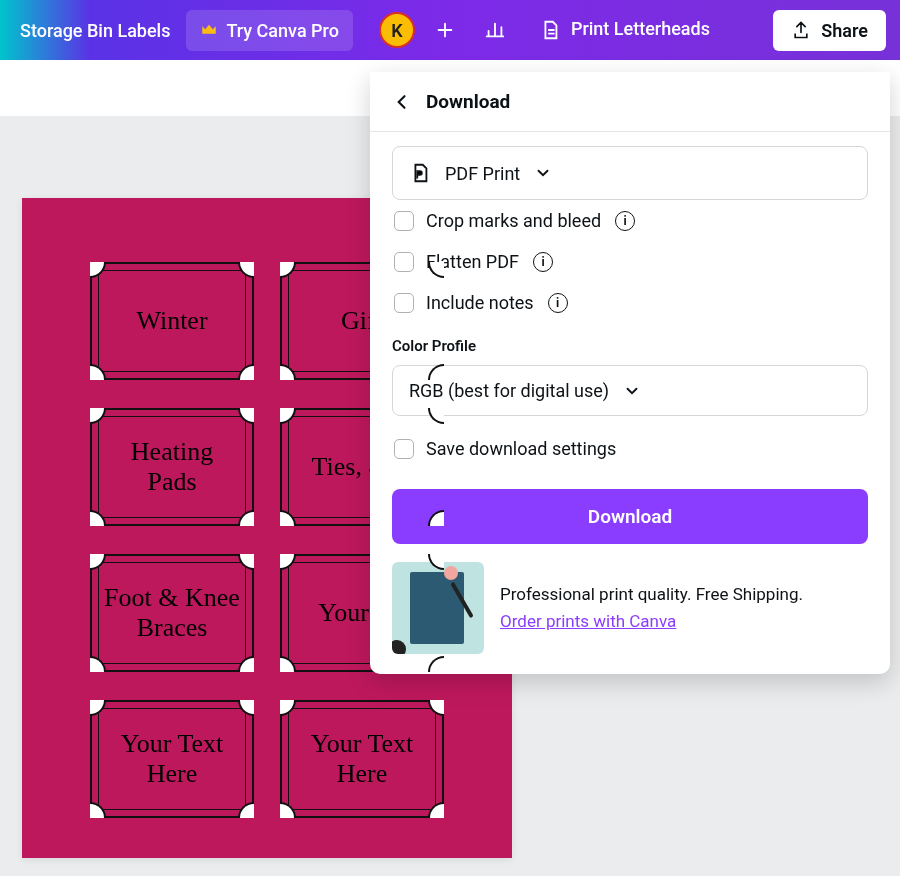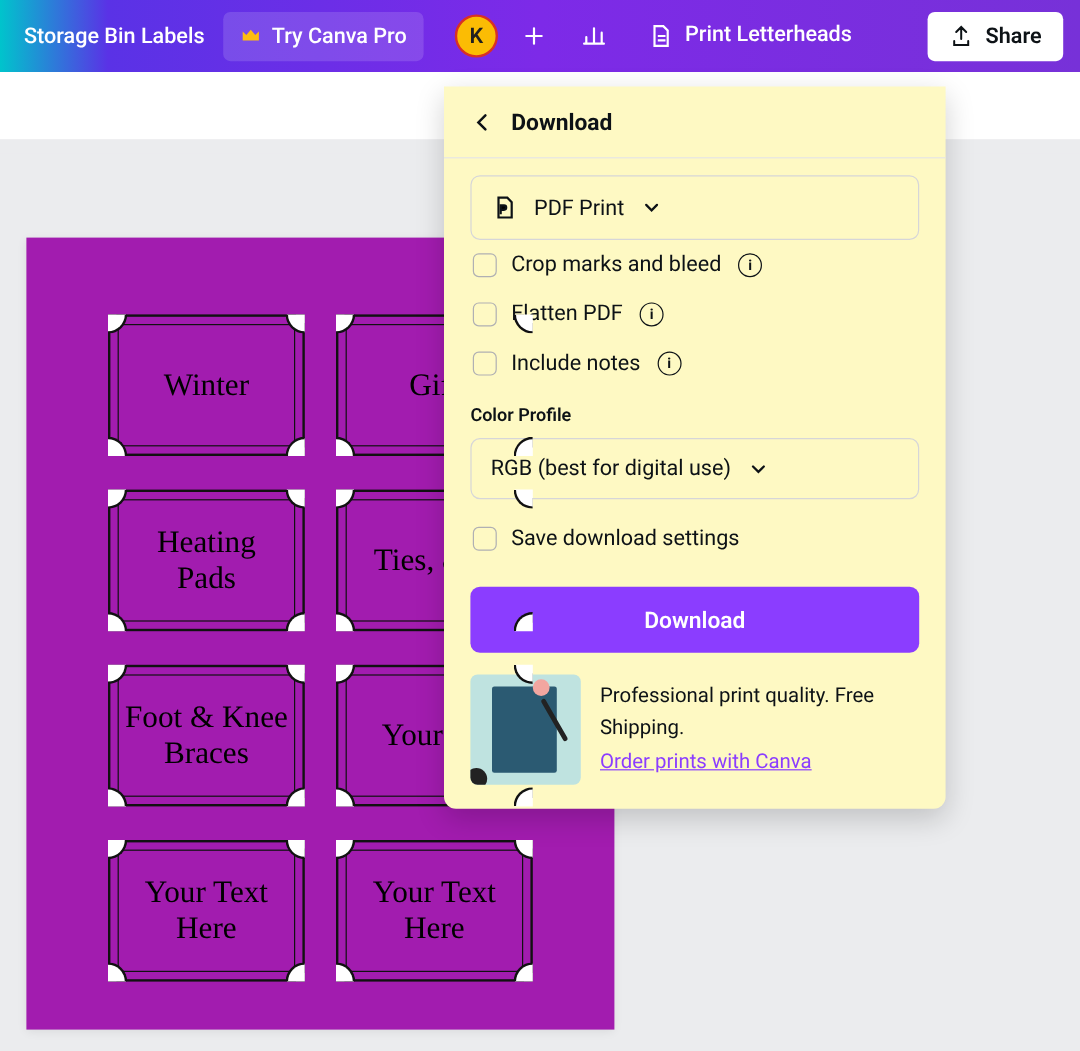--- a/index.html
+++ b/index.html
@@ -75,21 +75,21 @@
     position: absolute;
     left: 0; right: 0; top: 128px; bottom: 0;
     background: #ebecee;
     display: flex;
     justify-content: flex-start;
   }
   .page {
     margin: 70px 0 0 22px;
     width: 490px;
     height: 660px;
-    background: #a21caf;
+    background: #be185d;
     box-shadow: 0 2px 8px rgba(0,0,0,0.08);
     padding: 64px 68px 40px 68px;
     position: relative;
   }
   .label-grid {
     display: grid;
     grid-template-columns: 1fr 1fr;
     gap: 28px 26px;
   }
   .bin-label {
@@ -124,22 +124,22 @@
   .notch.tl { top:-2px; left:-2px; border-radius: 0 0 16px 0; border-top:none; border-left:none;}
   .notch.tr { top:-2px; right:-2px; border-radius: 0 0 0 16px; border-top:none; border-right:none;}
   .notch.bl { bottom:-2px; left:-2px; border-radius: 0 16px 0 0; border-bottom:none; border-left:none;}
   .notch.br { bottom:-2px; right:-2px; border-radius: 16px 0 0 0; border-bottom:none; border-right:none;}
 
   
   .panel {
     position: absolute;
     top: 72px;
     left: 370px;
-    width: 418px;
-    background: #fef9c3;
+    width: 520px;
+    background: #ffffff;
     border-radius: 0 0 10px 10px;
     box-shadow: 0 8px 24px rgba(0,0,0,0.18);
     color: #0d1216;
     font-size: 17px;
   }
   .panel-header {
     display: flex; align-items: center; gap: 14px;
     padding: 18px 22px;
     border-bottom: 1px solid #e5e5e5;
     font-weight: 700;

